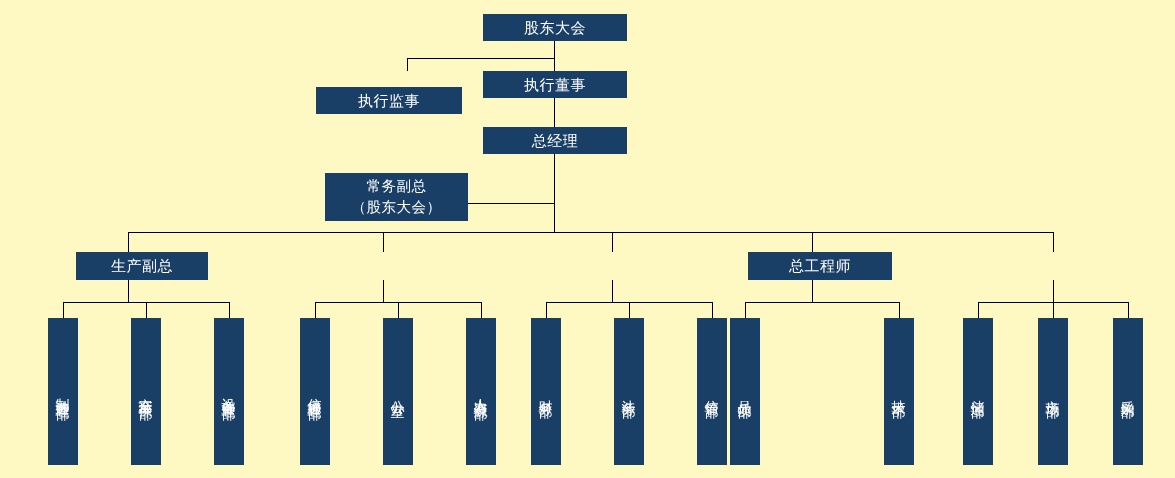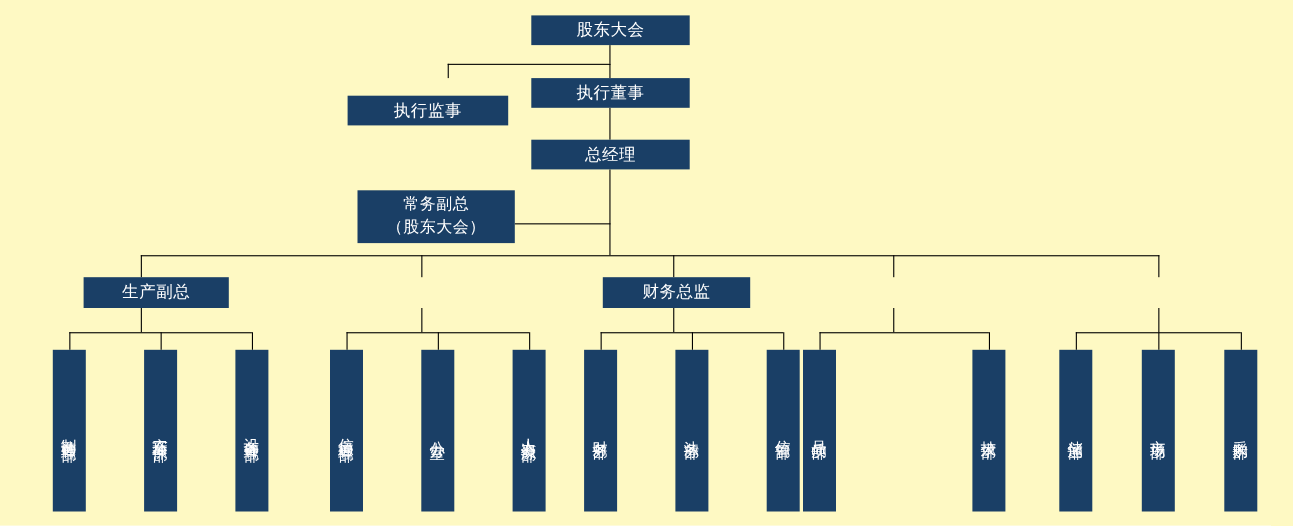--- a/index.html
+++ b/index.html
@@ -113,22 +113,22 @@
   <div class="node" style="left:483px; top:127px; width:144px; height:27px;">总经理</div>
 
   <div class="node" style="left:483px; top:71px; width:144px; height:27px;">执行董事</div>
 
   <div class="node two-line" style="left:325px; top:173px; width:143px; height:48px;">常务副总
 （股东大会）</div>
 
   <div class="node" style="left:76px; top:252px; width:132px; height:28px;">生产副总</div>
 
 
-  <div class="node" style="left:548px; top:252px; width:134px; height:28px;">财务总监</div>
 
+  <div class="node" style="left:748px; top:252px; width:144px; height:28px;">总工程师</div>
 
 
   <div class="node vertical" style="left:48px; top:318px; width:30px; height:147px;">制造管理部</div>
   <div class="node vertical" style="left:131px; top:318px; width:30px; height:147px;">安全环保部</div>
   <div class="node vertical" style="left:214px; top:318px; width:30px; height:147px;">设备管理部</div>
 
   <div class="node vertical" style="left:300px; top:318px; width:30px; height:147px;">信息管理部</div>
   <div class="node vertical" style="left:383px; top:318px; width:30px; height:147px;">公办室</div>
   <div class="node vertical" style="left:466px; top:318px; width:30px; height:147px;">人力资源部</div>
 

